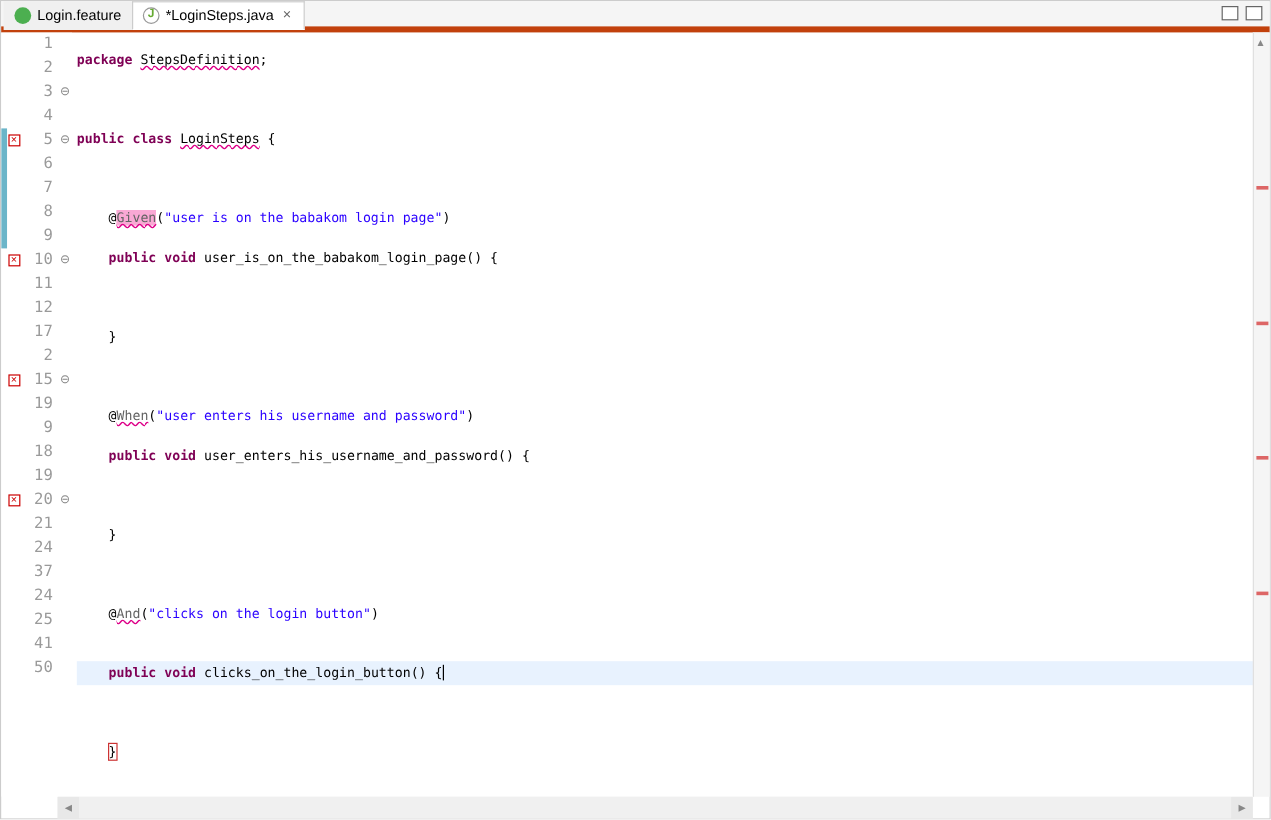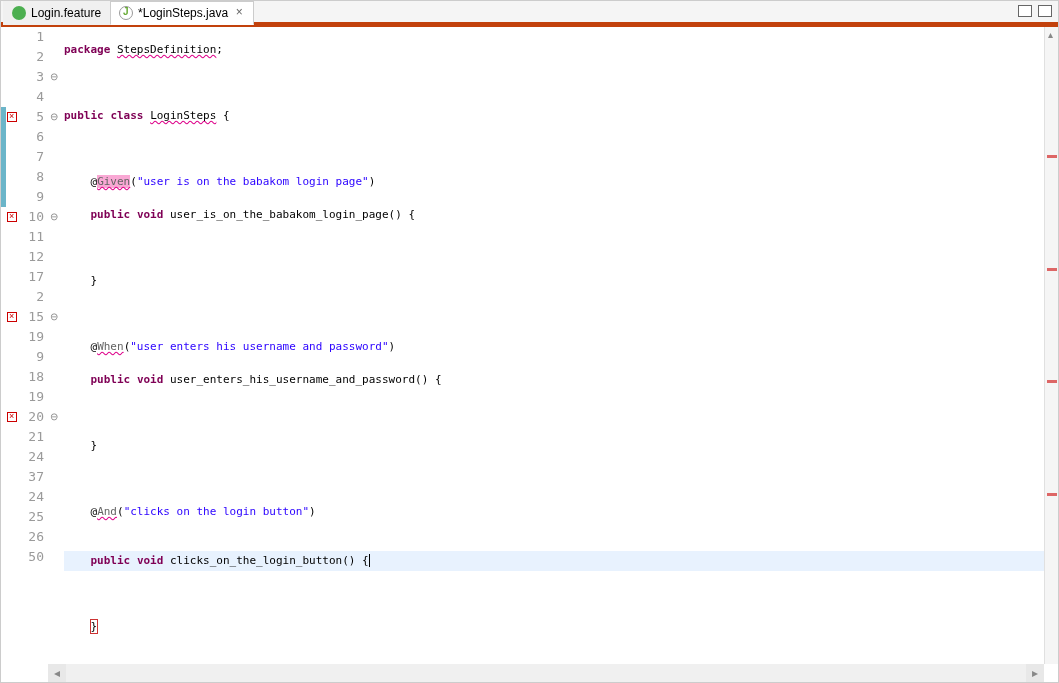--- a/index.html
+++ b/index.html
@@ -93,21 +93,21 @@
         <div class="line">19</div>
         <div class="line">9</div>
         <div class="line">18</div>
         <div class="line">19</div>
         <div class="line">20</div>
         <div class="line">21</div>
         <div class="line">24</div>
         <div class="line">37</div>
         <div class="line">24</div>
         <div class="line">25</div>
-        <div class="line">26</div>
+        <div class="line">41</div>
         <div class="line">50</div>
       </div>
     <div class="fold-col" id="fold-col">
         <div class="fold" style="top: 46px;">⊖</div>
         <div class="fold" style="top: 86px;">⊖</div>
         <div class="fold" style="top: 186px;">⊖</div>
         <div class="fold" style="top: 286px;">⊖</div>
         <div class="fold" style="top: 386px;">⊖</div>
       </div>
     <div class="code">

